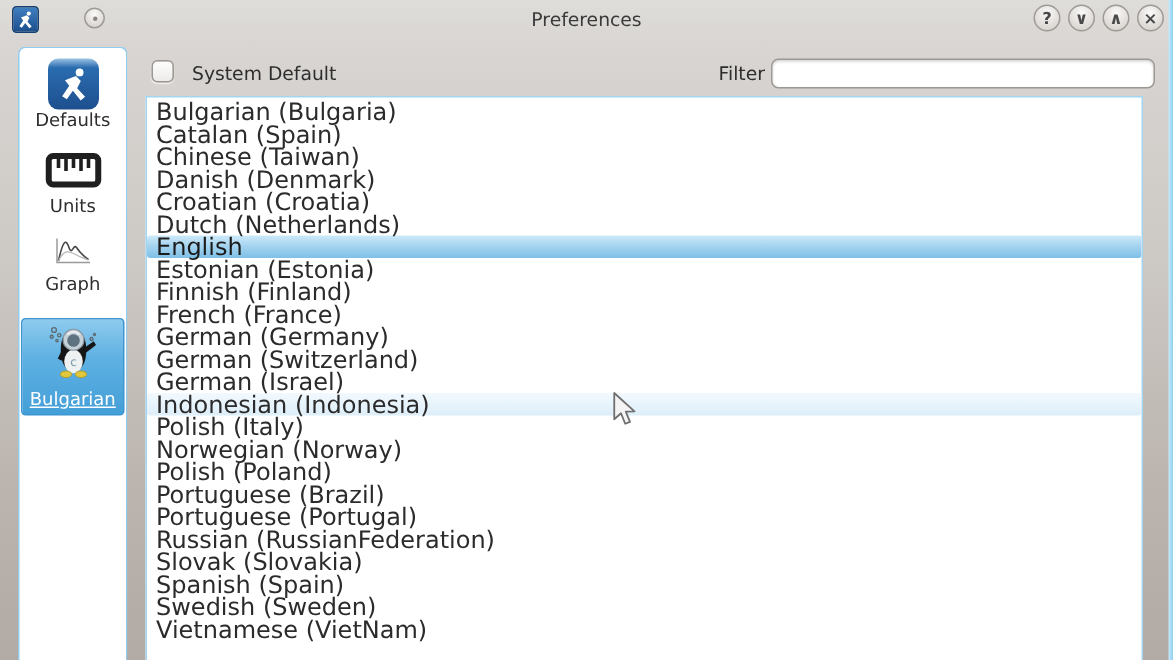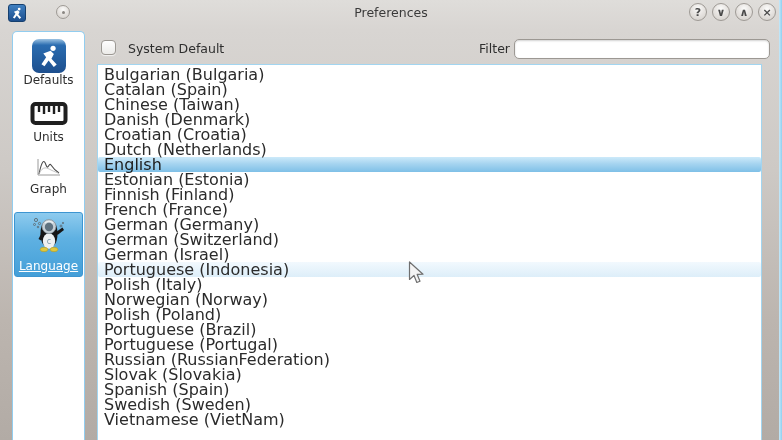--- a/index.html
+++ b/index.html
@@ -194,21 +194,21 @@
         <text x="21" y="29" font-size="8" fill="#7d9aaa" text-anchor="middle" font-family="DejaVu Sans">c</text>
 
         <circle cx="21" cy="11.5" r="7" fill="#c6d0d7" stroke="#86959f" stroke-width="0.8"></circle>
         <circle cx="21" cy="12" r="4.2" fill="#5f7280"></circle>
         <path d="M17 8 a5.5 5.5 0 0 1 8 0" stroke="#eef2f4" stroke-width="1.2" fill="none"></path>
 
         <ellipse cx="16" cy="34.5" rx="3.8" ry="2.2" fill="#e0c83d" stroke="#b29b22" stroke-width="0.6"></ellipse>
         <ellipse cx="26" cy="34.5" rx="3.8" ry="2.2" fill="#e0c83d" stroke="#b29b22" stroke-width="0.6"></ellipse>
       </svg>
     </div>
-    <div class="sb-label">Language</div>
+    <div class="sb-label">Bulgarian</div>
   </div>
 </div>
 
 <div class="checkbox"></div>
 <div class="cb-label">System Default</div>
 
 <div class="filter-label">Filter</div>
 <input class="filter-input" type="text" placeholder="" style="">
 
 <div class="lang-list">
@@ -245,21 +245,21 @@
     <div class="lang-row">
     <span>German (Germany)</span>
   </div>
     <div class="lang-row">
     <span>German (Switzerland)</span>
   </div>
     <div class="lang-row">
     <span>German (Israel)</span>
   </div>
     <div class="lang-row hover">
-    <span>Portuguese (Indonesia)</span>
+    <span>Indonesian (Indonesia)</span>
   </div>
     <div class="lang-row">
     <span>Polish (Italy)</span>
   </div>
     <div class="lang-row">
     <span>Norwegian (Norway)</span>
   </div>
     <div class="lang-row">
     <span>Polish (Poland)</span>
   </div>

